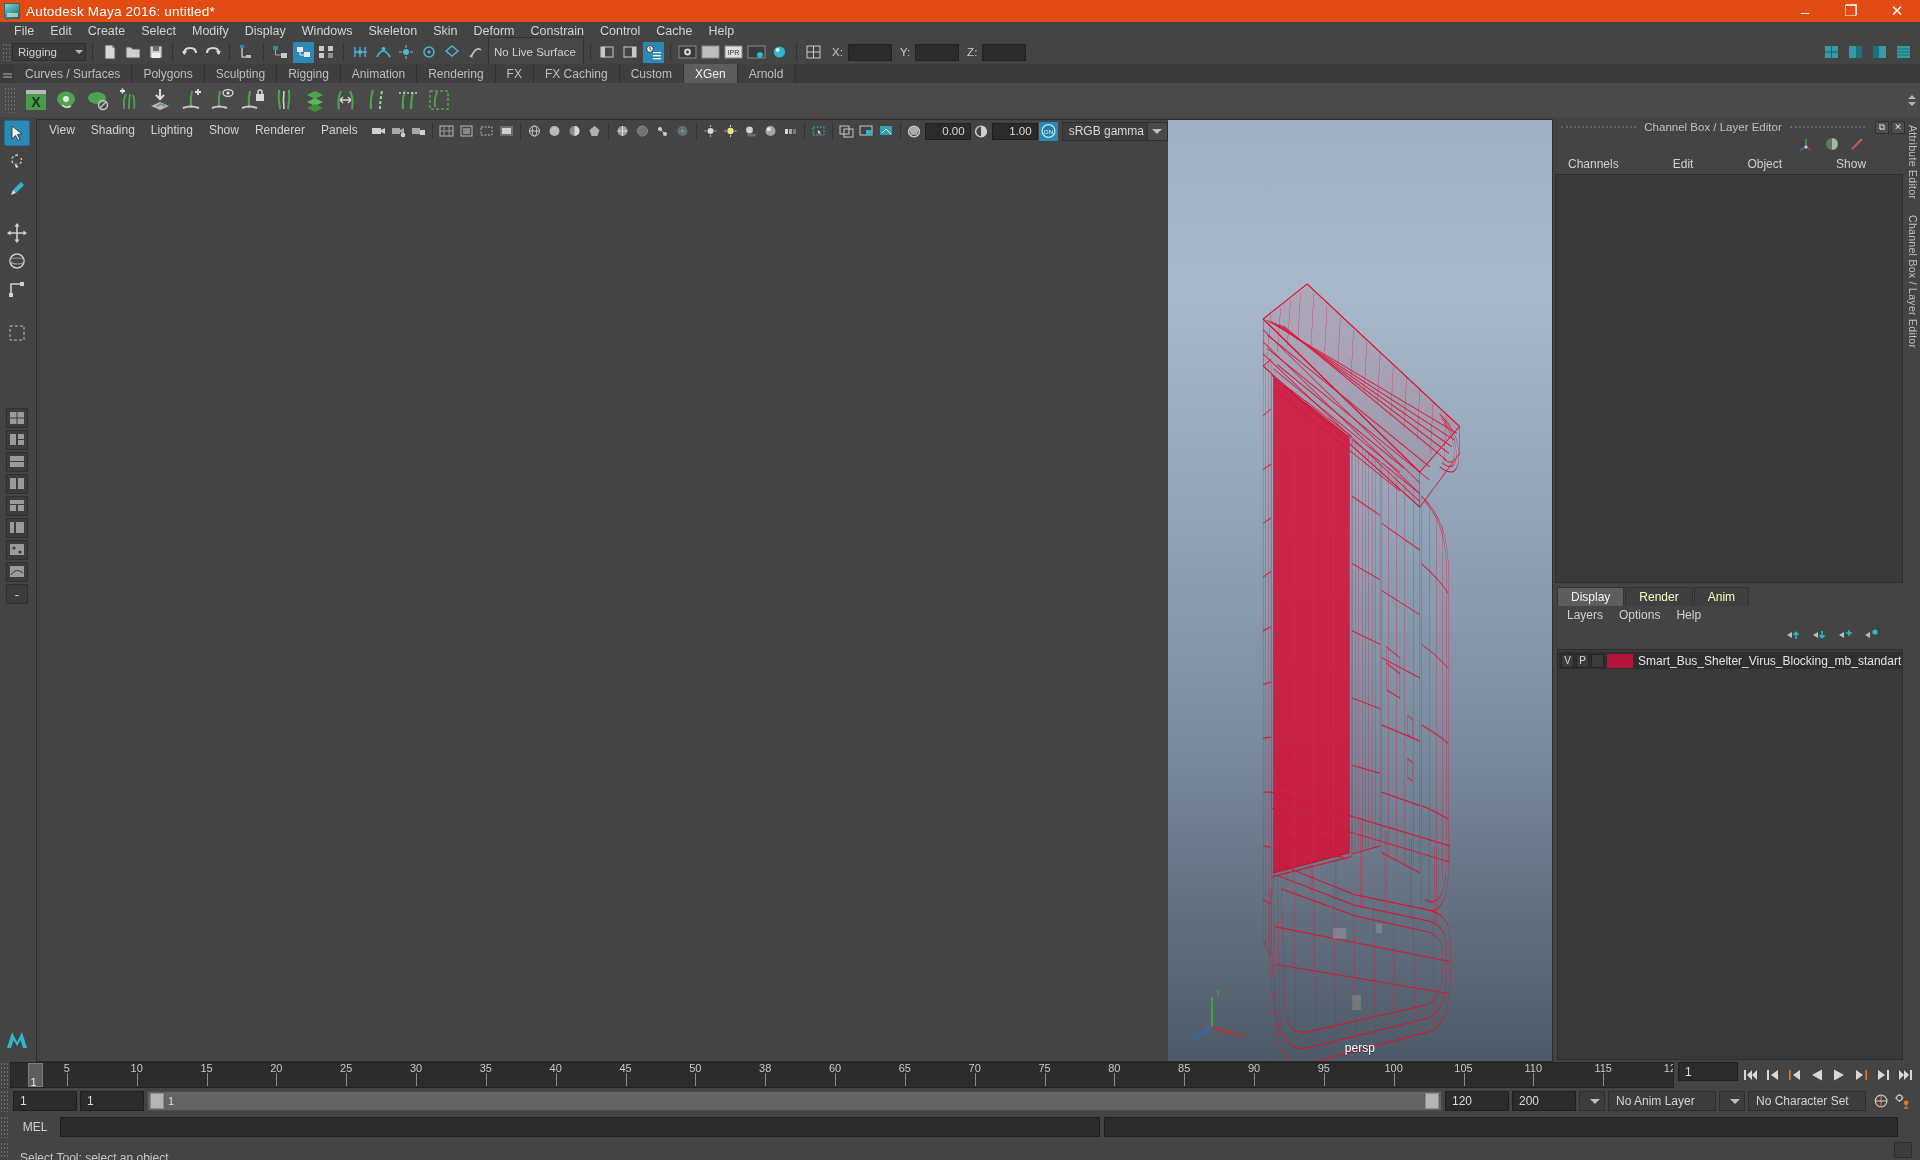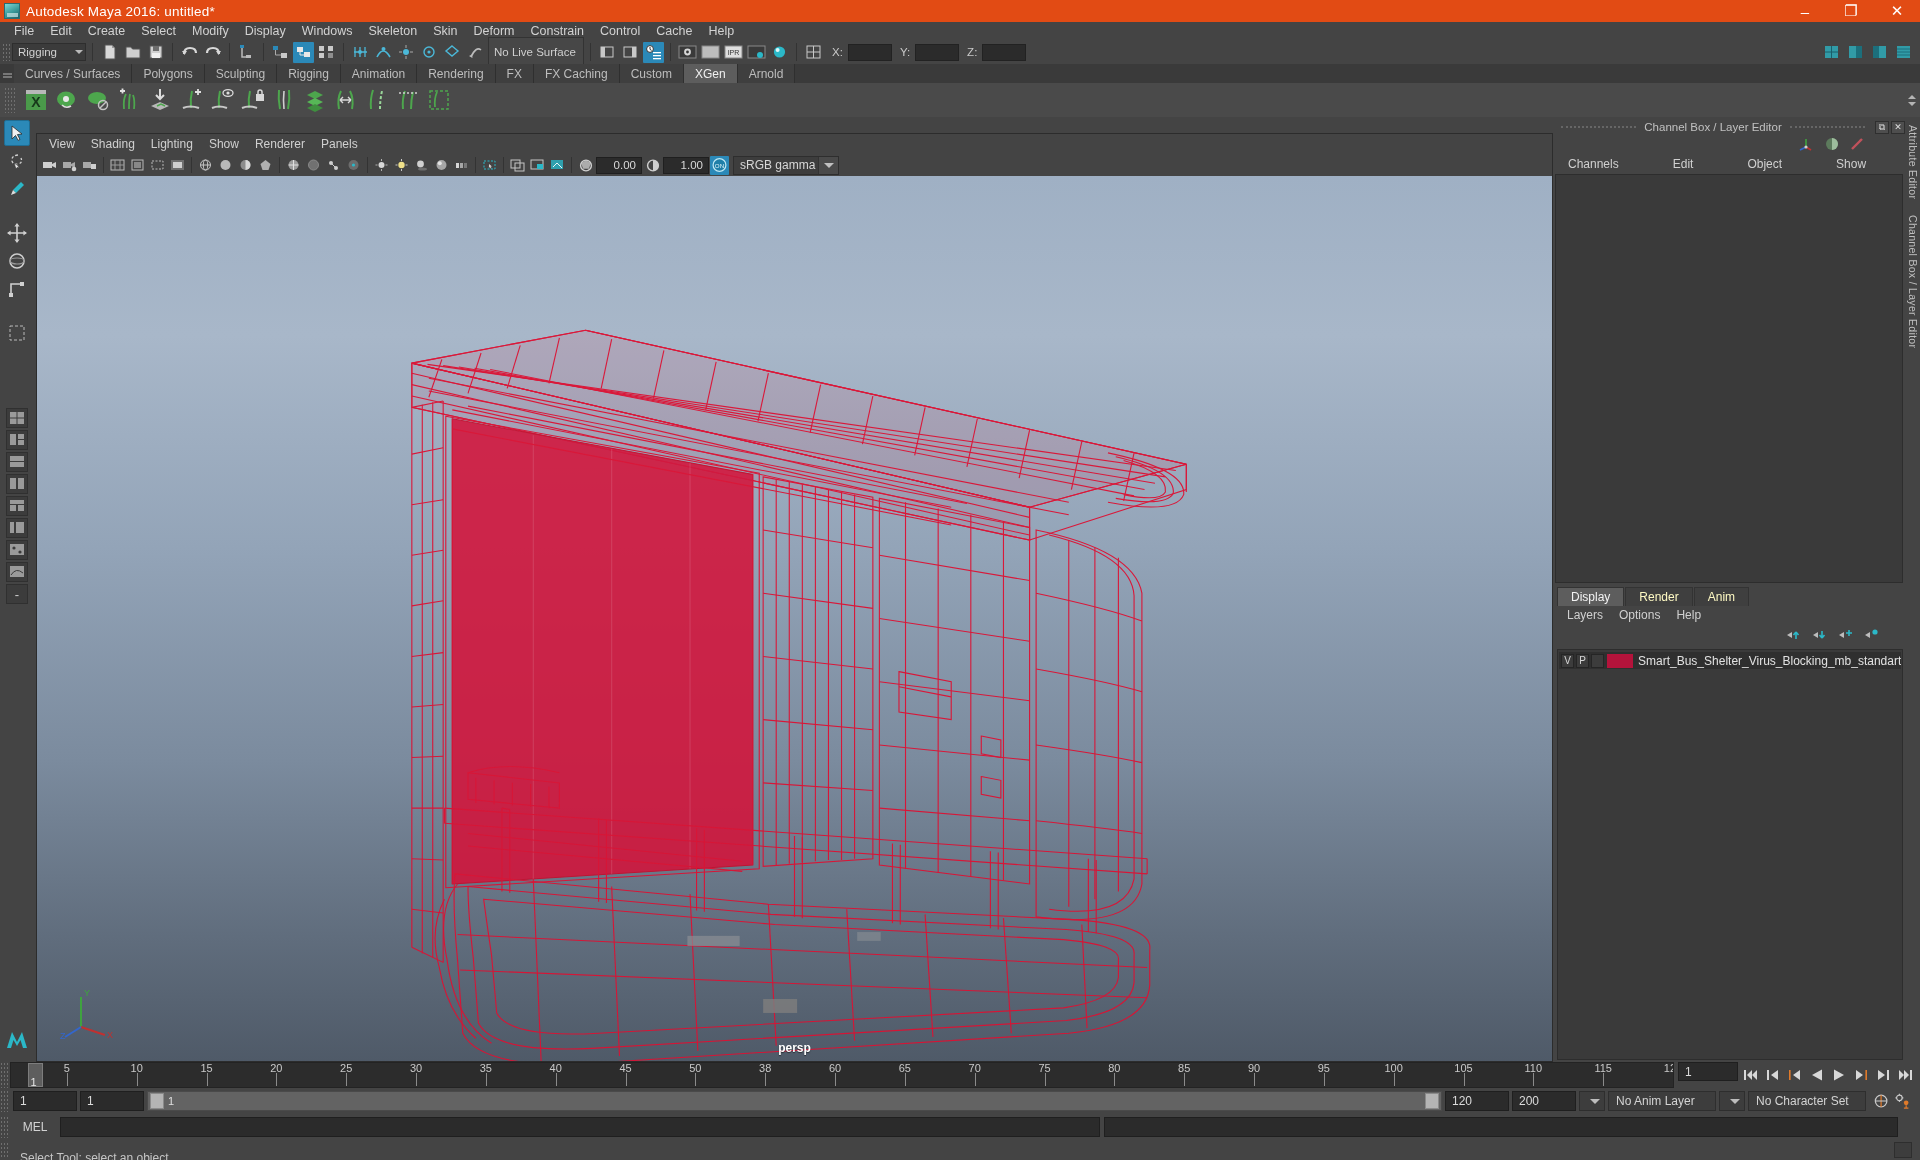--- a/index.html
+++ b/index.html
@@ -68,41 +68,41 @@
      padding-top:3px; flex:none; }
   .tool { width:26px; height:26px; margin-bottom:2px; display:flex; align-items:center; justify-content:center;
      border:1px solid transparent; border-radius:2px; }
   .tool.sel { background:#2b89b8; border-color:#1f6d93; }
   .tool-gap { height:16px; }
   .layoutbtn { width:22px; height:20px; margin-bottom:2px; background:#3c3c3c; border:1px solid #303030;
      display:flex; align-items:center; justify-content:center; }
 
   
   .center { flex:1; display:flex; flex-direction:column; min-width:0; }
-  .panelwrap { flex:1; display:flex; flex-direction:column; border:1px solid #2c2c2c; margin:16px 0 0 2px; min-height:0;}
+  .panelwrap { flex:1; display:flex; flex-direction:row; border:1px solid #2c2c2c; margin:2px 0 0 2px; min-height:0;}
   .panelmenu { height:20px; background:#444; display:flex; align-items:center; padding-left:4px; flex:none; }
   .panelmenu .pm { padding:0 8px; font-size:12px; color:#d0d0d0; line-height:20px;}
   .panelbar { height:22px; background:#444; display:flex; align-items:center; gap:1px; padding-left:3px; flex:none; }
   .vbtn { width:19px; height:19px; display:flex; align-items:center; justify-content:center; flex:none; border-radius:1px;}
   .vbtn.on{ background:#2b89b8; }
   .vsep { width:1px; height:16px; background:#333; margin:0 3px; flex:none;}
   .expfield { width:46px; height:17px; background:#2b2b2b; border:1px solid #1f1f1f; color:#d8d8d8;
      font-size:11.5px; display:flex; align-items:center; justify-content:flex-end; padding-right:5px; }
   .gammasel { width:106px; height:19px; background:#3d3d3d; border:1px solid #2e2e2e; display:flex;
      align-items:center; font-size:12px; color:#d8d8d8; padding-left:6px; position:relative; margin-left:3px;}
   .gammasel .arr2 { position:absolute; right:0; top:0; bottom:0; width:20px; background:#4a4a4a;
      border-left:1px solid #333; display:flex; align-items:center; justify-content:center; }
   .gammasel .arr2 i{ border-left:5px solid transparent;border-right:5px solid transparent;border-top:5px solid #c0c0c0; }
 
   
   .viewport { flex:1; position:relative; min-height:0; overflow:hidden;
      background:linear-gradient(180deg,#9fb0c4 0%, #a8b7c9 18%, #93a4b8 42%, #7b8b9e 66%, #606d7d 86%, #4f5a68 100%); }
   .viewport svg { position:absolute; inset:0; width:100%; height:100%; }
   .persp-lbl { position:absolute; left:50%; bottom:6px; transform:translateX(-50%); color:#fff;
-     font-size:12px; font-weight:bold; text-shadow:0 1px 1px rgba(0,0,0,.5); }
+     font-size:12px; font-weight:normal; text-shadow:0 1px 1px rgba(0,0,0,.5); }
   .axis-gizmo { position:absolute; left:22px; bottom:20px; width:56px; height:56px; }
 
   
   .rightpanel { width:352px; background:#444; display:flex; flex-direction:column; flex:none; margin:2px 0 0 0; }
   .rp-title { height:16px; display:flex; align-items:center; justify-content:center; position:relative;
      font-size:11.5px; color:#c0c0c0; }
   .rp-title .dots { flex:1; height:1px; border-top:2px dotted #666; margin:0 8px; }
   .rp-title .wbtn { width:14px;height:13px;background:#4e4e4e;border:1px solid #2f2f2f; margin-left:2px;
      display:flex;align-items:center;justify-content:center;font-size:9px;color:#ddd; }
   .cb-iconrow { height:20px; display:flex; align-items:center; justify-content:flex-end; gap:9px; padding-right:40px; }

